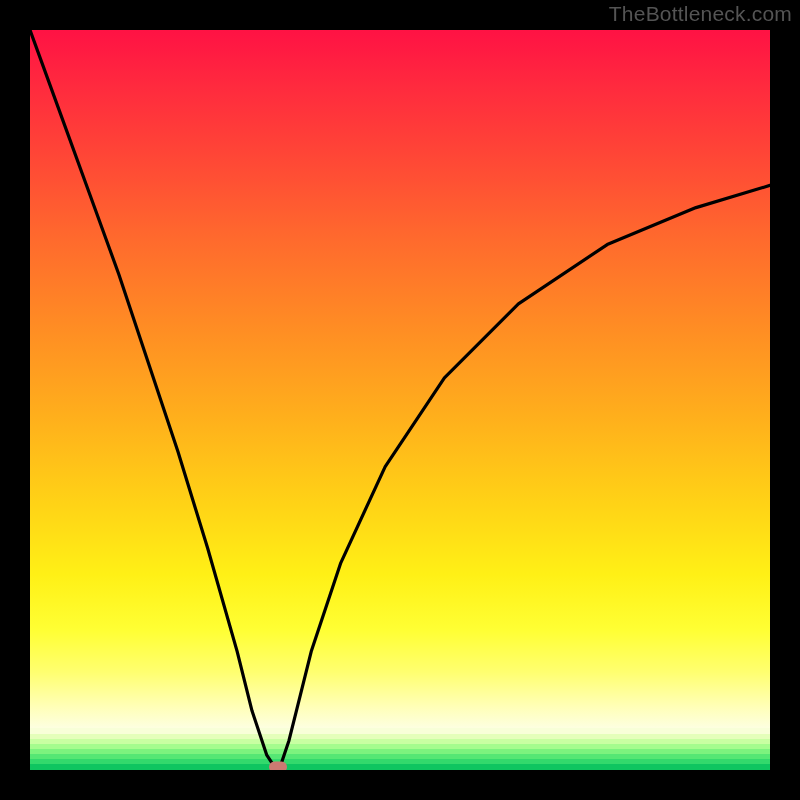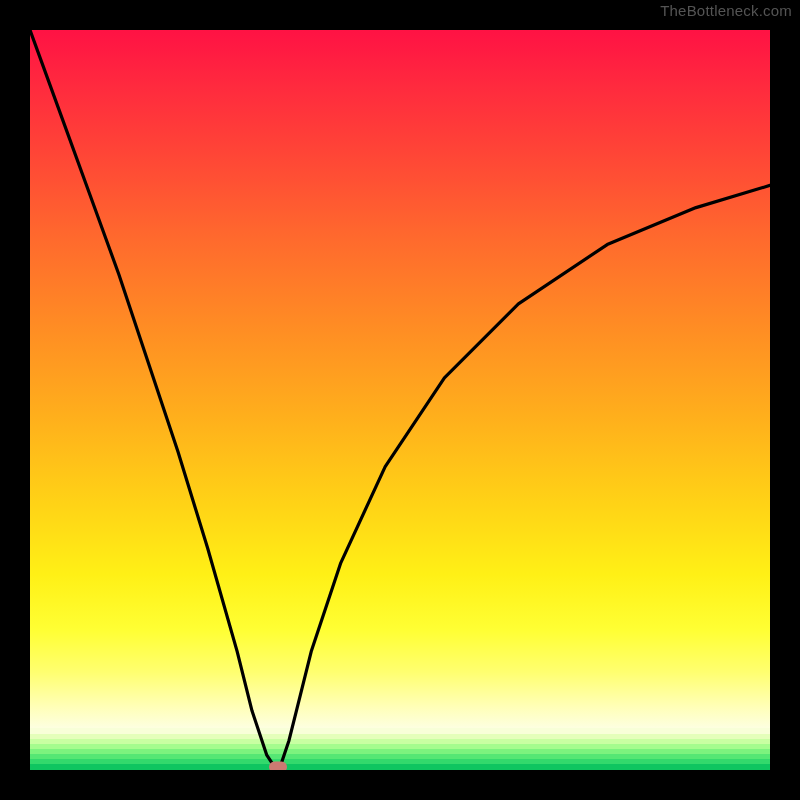--- a/index.html
+++ b/index.html
@@ -15,21 +15,21 @@
     position: relative;
     width: 800px;
     height: 800px;
     background: #000000;
   }
   .watermark {
     position: absolute;
     top: 2px;
     right: 8px;
     color: #545454;
-    font-size: 15px;
+    font-size: 21px;
     font-weight: 500;
     letter-spacing: 0.2px;
     z-index: 10;
   }
   .plot-area {
     position: absolute;
     left: 30px;
     top: 30px;
     width: 740px;
     height: 740px;

